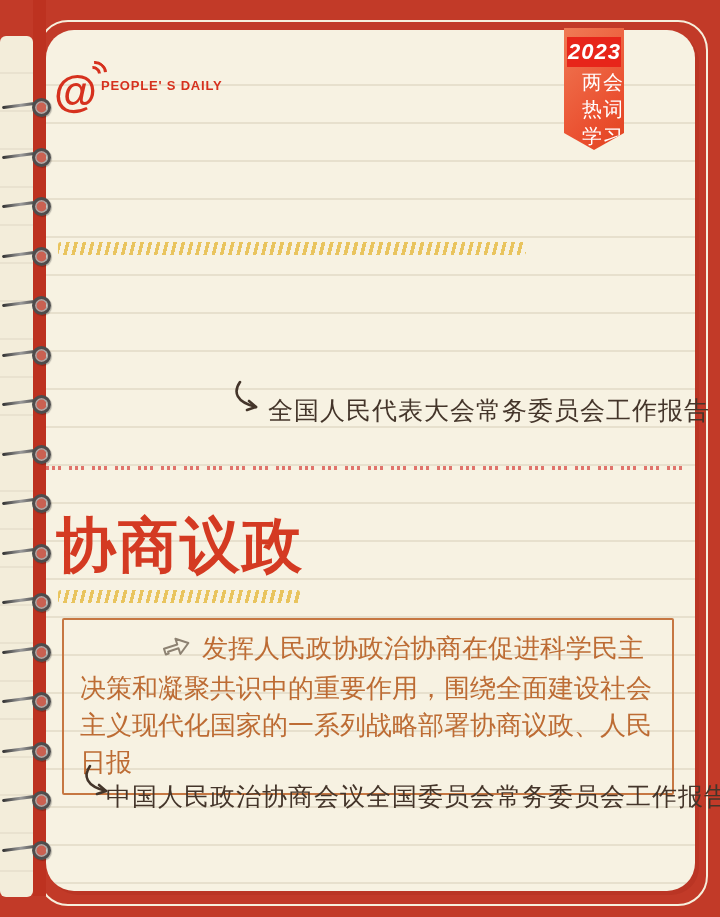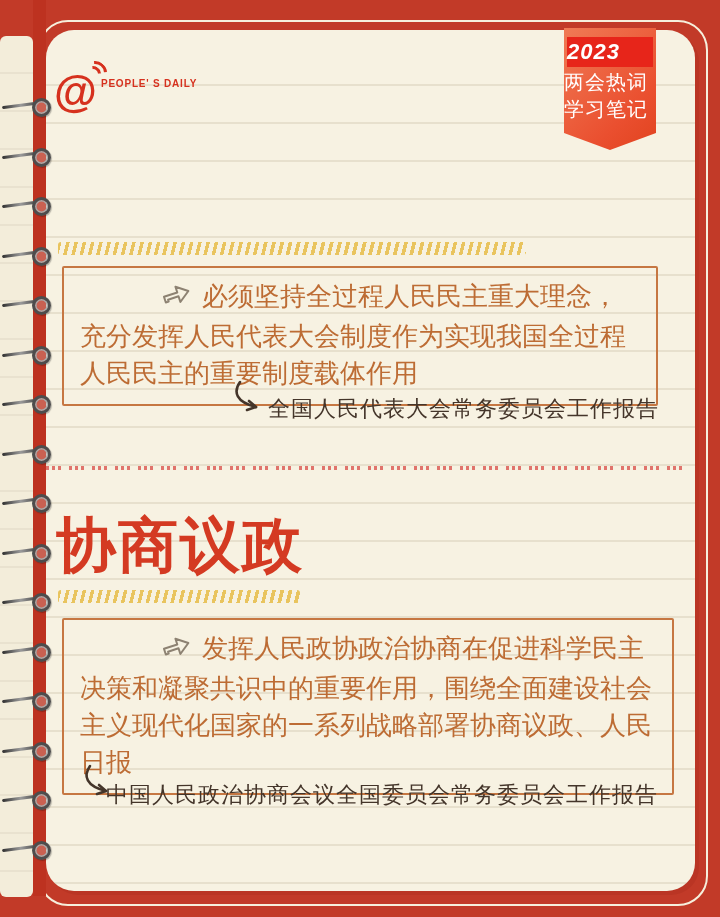--- a/index.html
+++ b/index.html
@@ -44,27 +44,27 @@
     background:rgba(240,238,230,.25);
   }
   
   .logo{position:absolute;left:8px;top:40px;display:flex;align-items:flex-start;z-index:6;}
   .logo-at{position:relative;font-size:44px;line-height:44px;font-weight:700;color:#d6311e;letter-spacing:-2px;}
   .logo-at .wave{position:absolute;border:3px solid transparent;border-top-color:#d6311e;border-radius:50%;}
   .logo-at .wave.w1{width:10px;height:10px;top:-4px;right:-6px;transform:rotate(40deg);}
   .logo-at .wave.w2{width:18px;height:18px;top:-9px;right:-12px;transform:rotate(40deg);}
   .logo-text{margin-left:6px;margin-top:5px;}
   .logo-cn{font-size:26px;line-height:26px;font-weight:900;color:#d6311e;letter-spacing:2px;}
-  .logo-en{font-size:10px;font-weight:700;color:#d6311e;letter-spacing:.8px;margin-top:3px;}
+  .logo-en{font-size:13px;font-weight:700;color:#d6311e;letter-spacing:.8px;margin-top:3px;}
   
   .ribbon{
-    position:absolute;left:564px;top:28px;width:92px;height:122px;z-index:6;
+    position:absolute;left:564px;top:28px;width:60px;height:122px;z-index:6;
     background:linear-gradient(135deg,#f07a55 0%,#ea4f2f 70%,#e1431f 100%);
     clip-path:polygon(0 0,100% 0,100% calc(100% - 17px),50% 100%,0 calc(100% - 17px));
-    text-align:left;
+    text-align:right;
   }
   .ribbon-year{
     margin:9px 3px 2px 3px;height:30px;line-height:30px;background:#e7251a;
     color:#fff;font-size:22px;font-weight:900;font-style:italic;letter-spacing:1px;
   }
   .ribbon-line{color:#fff;font-size:20px;font-weight:400;line-height:27px;letter-spacing:1px;}
   
   .sec-title{
     position:absolute;left:10px;color:#d43a22;font-size:60px;line-height:64px;
     font-weight:900;letter-spacing:2px;z-index:6;white-space:nowrap;
@@ -77,21 +77,21 @@
     position:absolute;border:2px solid #c67742;border-radius:2px;z-index:6;
     padding:10px 16px 12px 16px;background:rgba(255,255,255,0);
   }
   .quote-text{
     margin:0;color:#bd6c34;font-size:26px;line-height:37px;
     font-family:"DejaVu Serif",serif;text-indent:40px;
   }
   .q-icon{display:inline-block;vertical-align:-3px;margin-right:10px;}
   .src-arrow{position:absolute;z-index:6;}
   .source{
-    position:absolute;color:#44352a;font-size:22px;letter-spacing:1px;z-index:6;
+    position:absolute;color:#44352a;font-size:25px;letter-spacing:1px;z-index:6;
     font-family:Liberation Mono, monospace;white-space:nowrap;
   }
   .divider{
     position:absolute;left:0;right:6px;top:436px;height:4px;z-index:6;
     background:repeating-linear-gradient(90deg,#e0746c 0 3px,transparent 3px 6px,#e0746c 6px 9px,transparent 9px 12px,#e0746c 12px 15px,transparent 15px 23px);
   }
   
   .t1{top:138px;}
   .zz1{top:212px;width:468px;}
   .qb1{left:16px;top:236px;width:560px;}
@@ -114,27 +114,20 @@
 
   <div class="logo">
     <div class="logo-at">@<span class="wave w1"></span><span class="wave w2"></span></div>
     <div class="logo-text">
       <div class="logo-en">PEOPLE' S DAILY</div>
     </div>
   </div>
 
   <div class="zigzag zz1"></div>
 
-  <div class="quote-box qb1">
-    <p class="quote-text"><span class="q-icon"><svg width="32" height="26" viewBox="0 0 32 26">
-            <g transform="rotate(-18 16 13)">
-              <path d="M4 17 L4 11 L18 11 L18 5 L29 13 L18 21 L18 15 L7 15 L7 17 Z" fill="#f7f2e2" stroke="#8d8272" stroke-width="2" stroke-linejoin="round"></path>
-            </g>
-          </svg></span><span>必须坚持全过程人民民主重大理念，充分发挥人民代表大会制度作为实现我国全过程人民民主的重要制度载体作用</span></p>
-  </div>
 
   <div class="src-arrow ar1">
     <svg width="40" height="34" viewBox="0 0 40 34">
         <path d="M10 2 C3 12 6 22 26 27" fill="none" stroke="#44352a" stroke-width="2.6" stroke-linecap="round"></path>
         <path d="M26 27 l-7 -6 M26 27 l-9 3" fill="none" stroke="#44352a" stroke-width="2.6" stroke-linecap="round"></path>
       </svg>
   </div>
   <div class="source src1">全国人民代表大会常务委员会工作报告</div>
 
   <div class="divider"></div>

